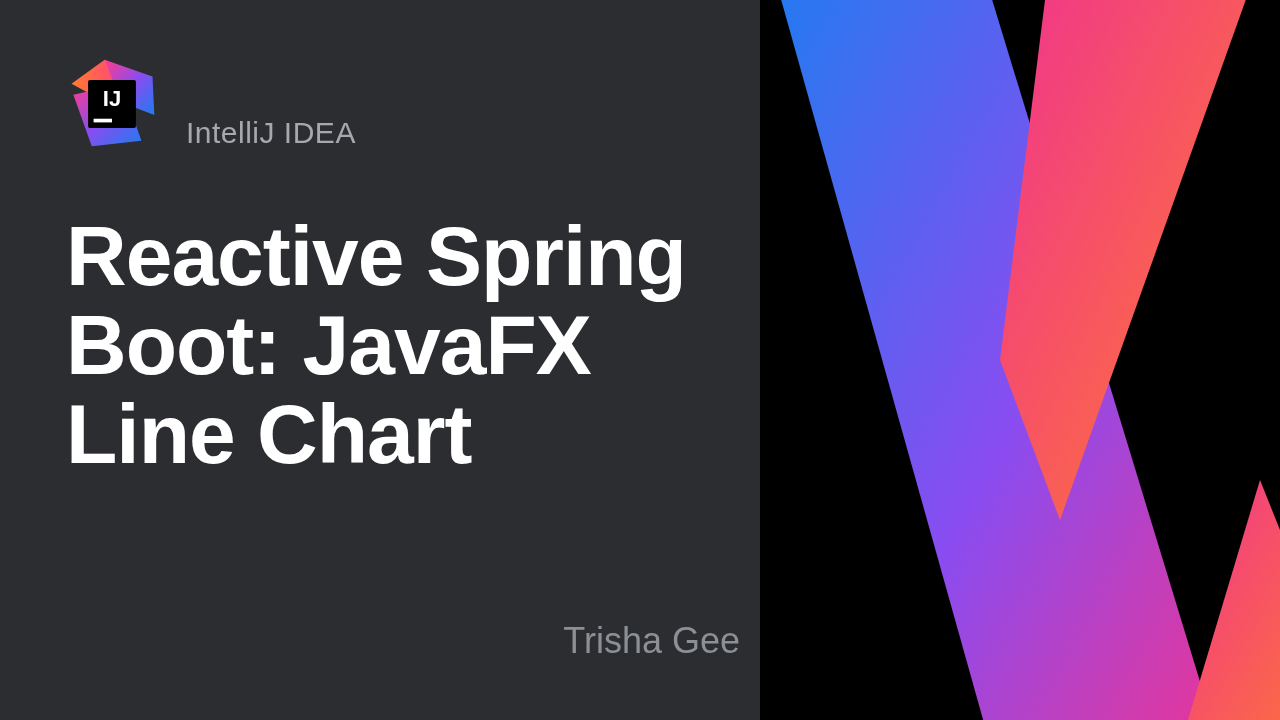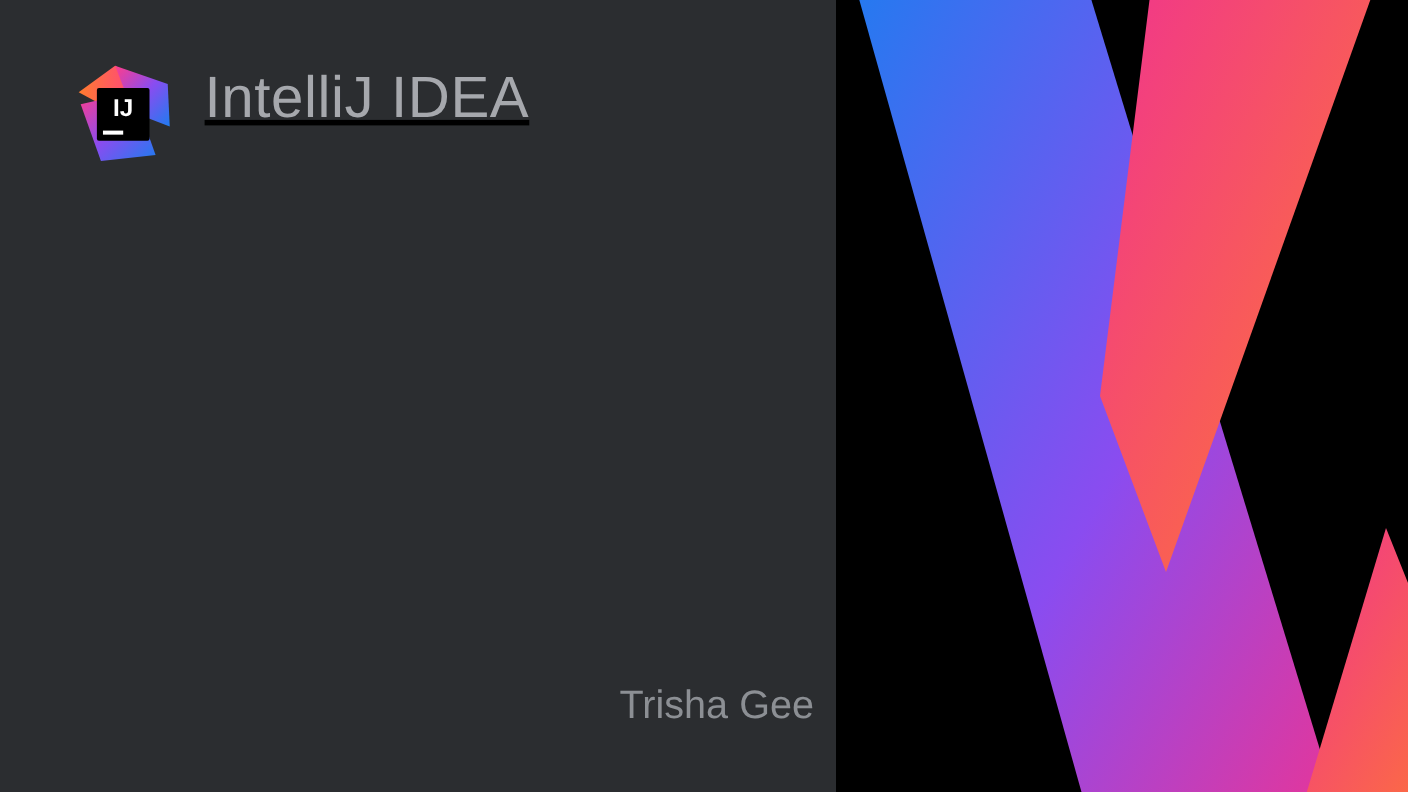--- a/index.html
+++ b/index.html
@@ -35,32 +35,31 @@
     top: 0;
     left: 0;
     width: 770px;
     height: 720px;
     padding: 58px 30px 58px 66px;
     display: flex;
     flex-direction: column;
   }
   .brand-row {
     display: flex;
-    align-items: flex-start;
+    align-items: flex-end;
     gap: 28px;
-    text-decoration: underline;
   }
   .logo-wrap {
     width: 92px;
     height: 92px;
     position: relative;
   }
   .logo-wrap svg { width: 100%; height: 100%; display: block; }
   .product-name {
-    font-size: 53px;
+    font-size: 30px;
     font-weight: 400;
     color: #a6a8ad;
     letter-spacing: 0.5px;
   }
   .title {
     margin-top: 62px;
     font-size: 84px;
     line-height: 1.06;
     font-weight: 700;
     color: #ffffff;
@@ -118,17 +117,18 @@
           <polygon points="42,2 94,20 96,62 60,48" fill="url(#lg1)"></polygon>
           <polygon points="8,40 60,28 82,90 28,96" fill="url(#lg1)"></polygon>
           <rect x="24" y="24" width="52" height="52" rx="2" fill="#000"></rect>
           <text x="50" y="52" text-anchor="middle" font-family="Arial, sans-serif" font-weight="700" font-size="24" fill="#fff">IJ</text>
           <rect x="30" y="66" width="20" height="4" fill="#fff"></rect>
         </svg>
       </div>
       <div class="product-name">IntelliJ IDEA</div>
     </div>
 
+    <h1 class="title">Reactive Spring Boot: JavaFX Line Chart</h1>
 
     <div class="author">Trisha Gee</div>
 
   </div>
 </div>
 
 </body></html>

